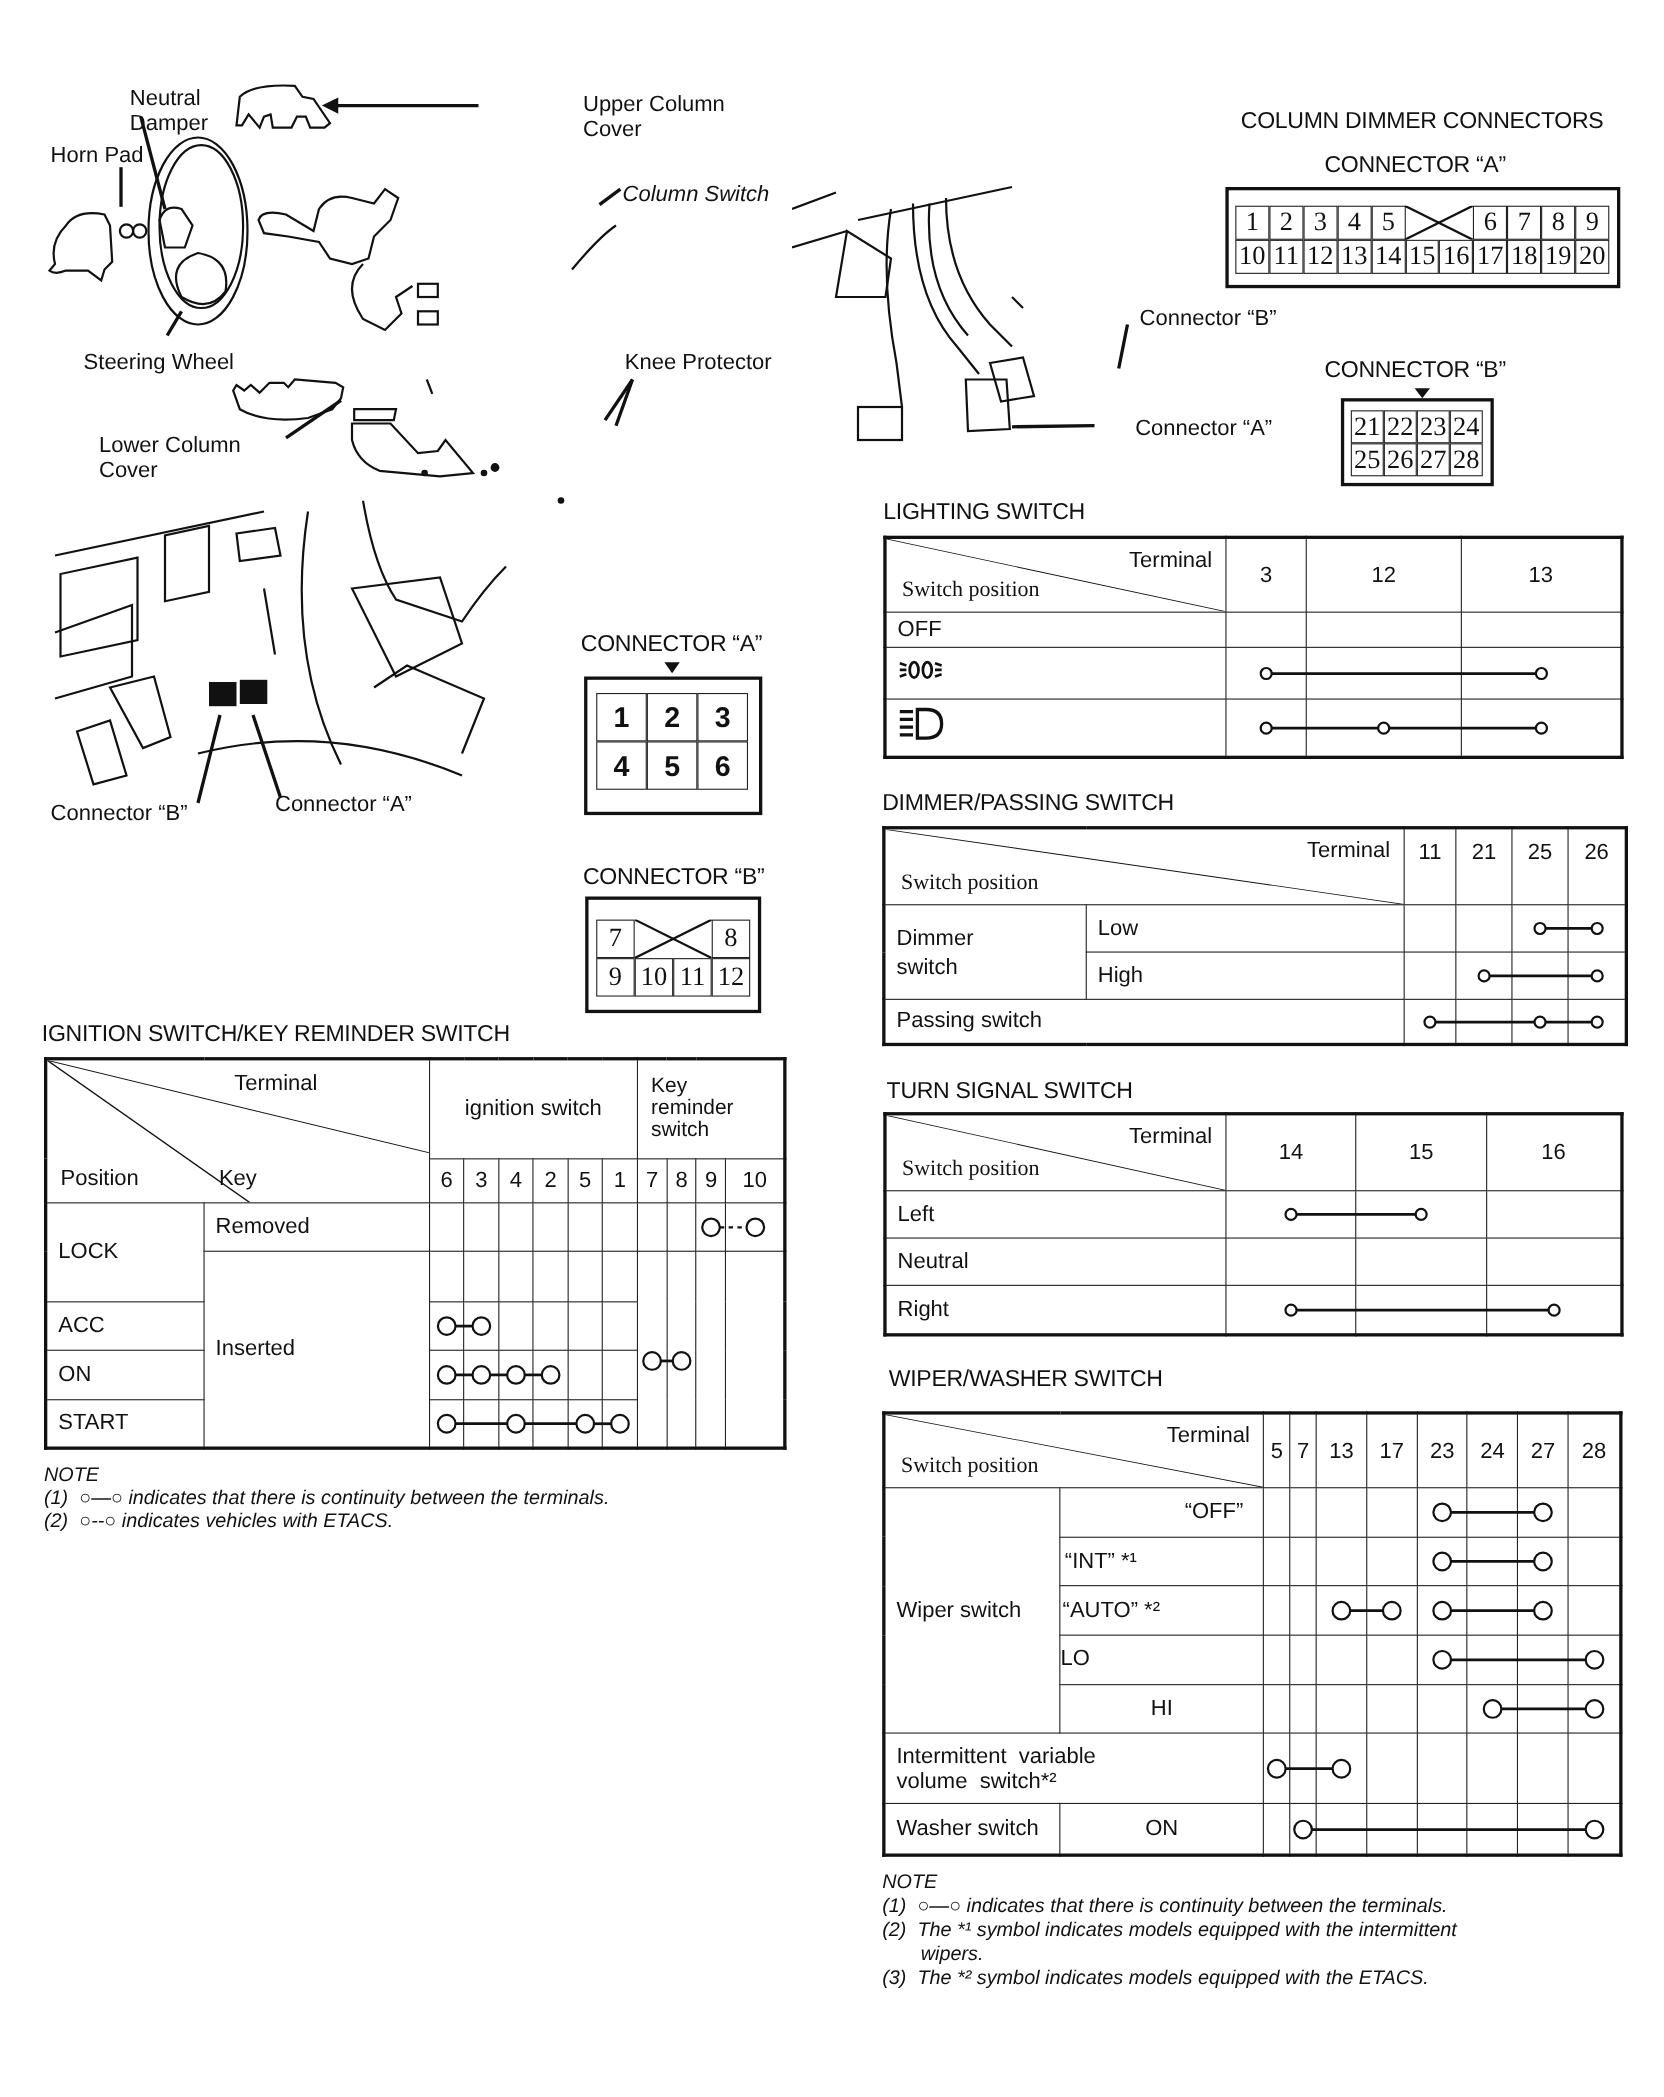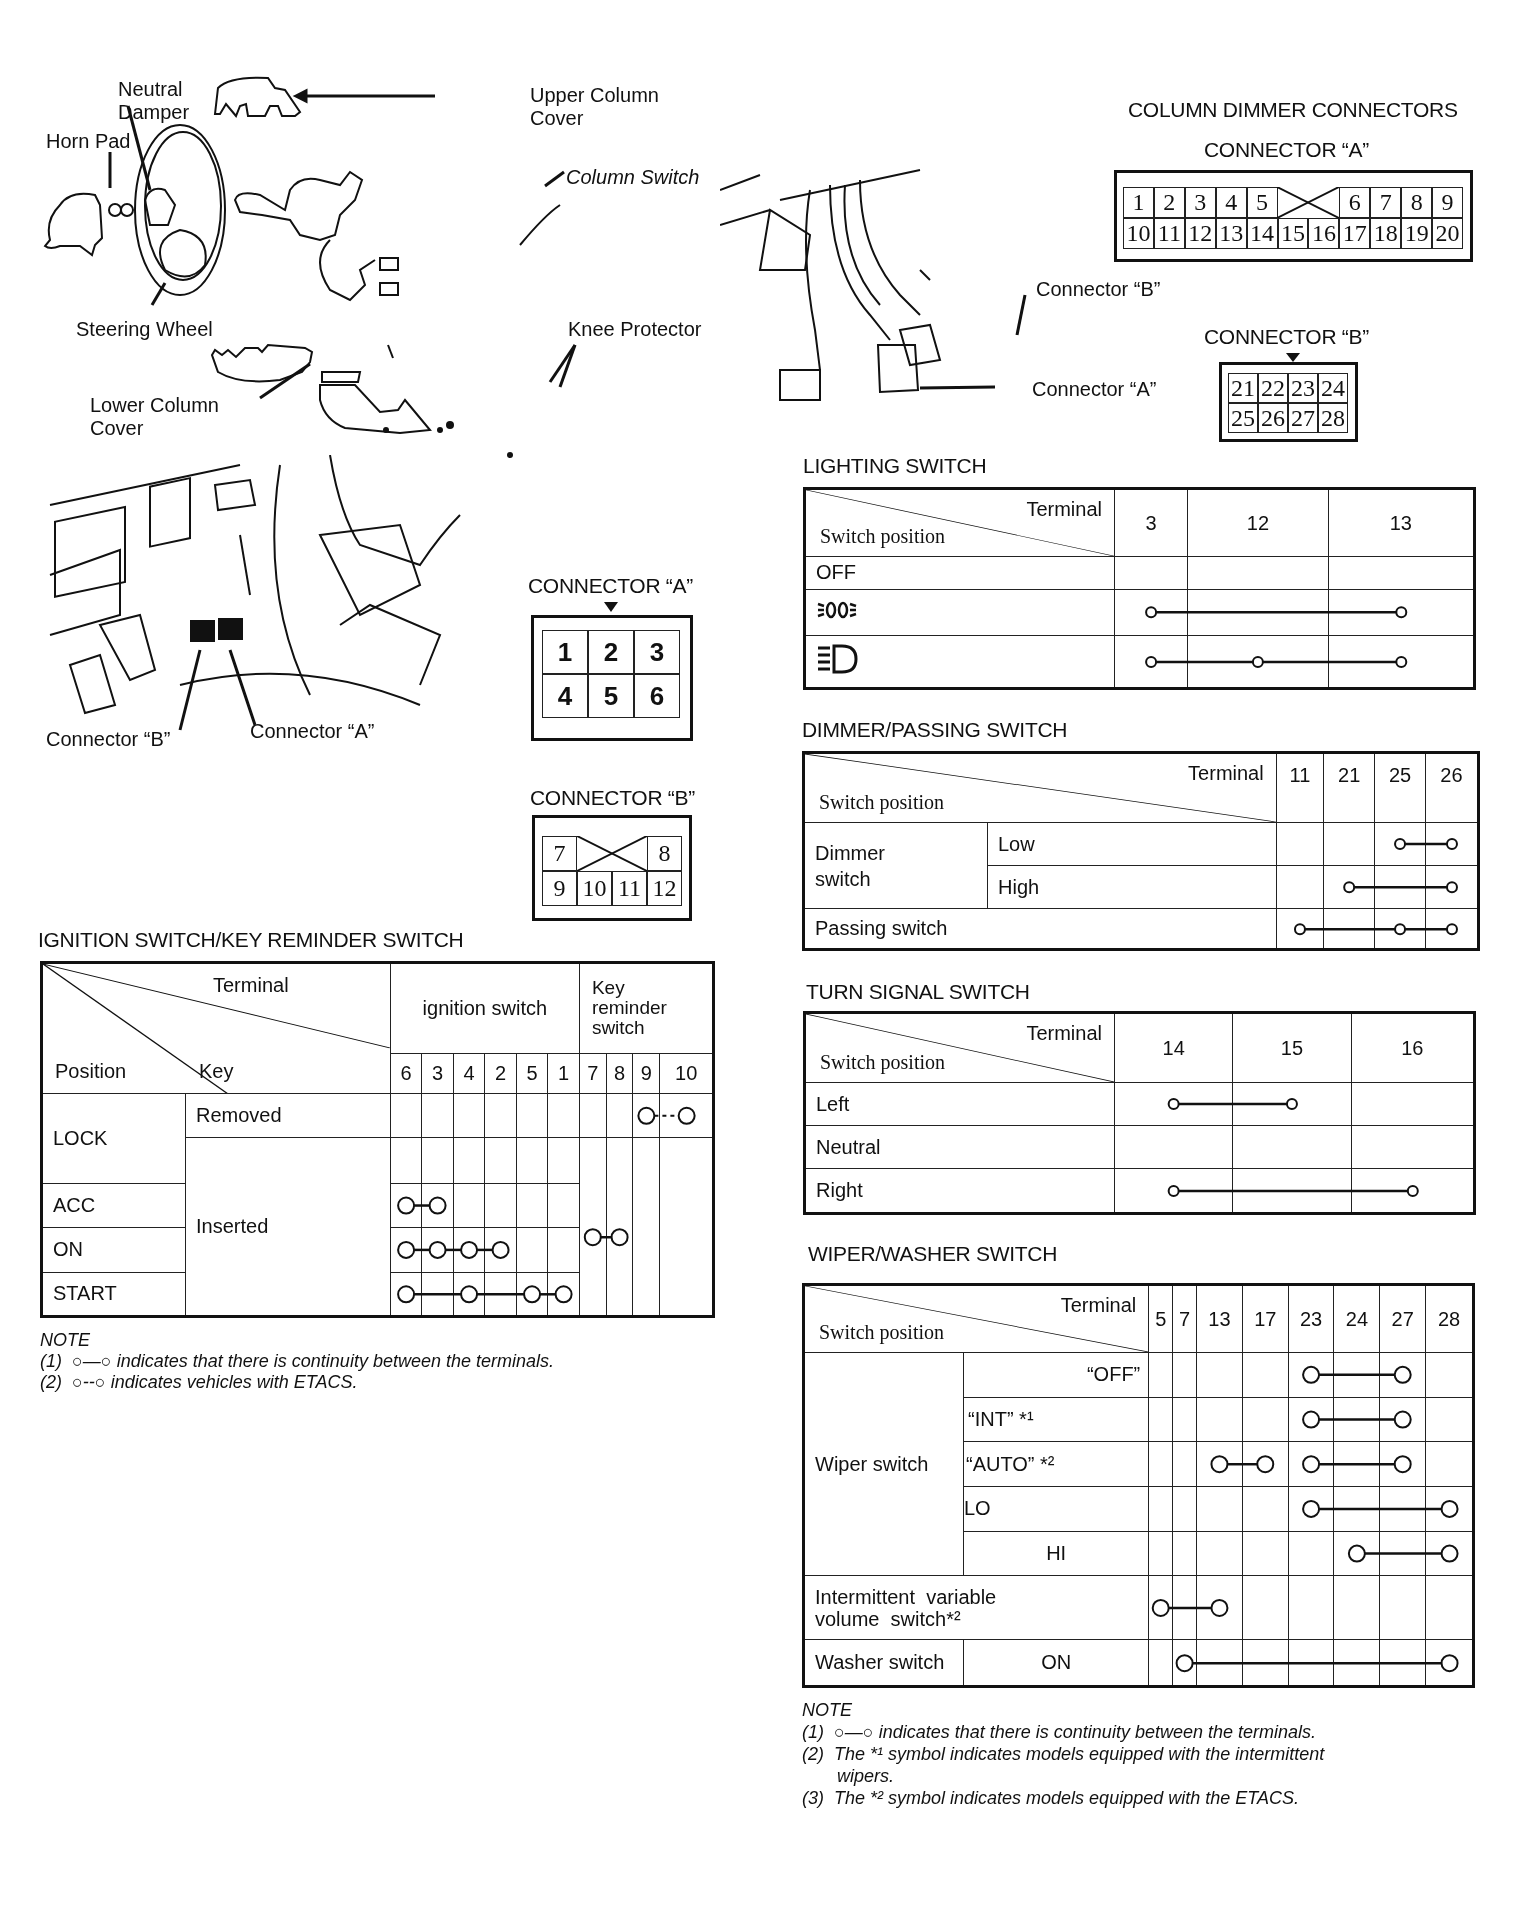--- a/index.html
+++ b/index.html
@@ -351,21 +351,21 @@
     <td class="num">7</td>
     <td class="num">13</td>
     <td class="num">17</td>
     <td class="num">23</td>
     <td class="num">24</td>
     <td class="num">27</td>
     <td class="num">28</td>
   </tr>
   <tr>
     <td class="rowlbl" rowspan="5" style="width:148px;">Wiper switch</td>
-    <td style="text-align:right;padding-right:8px;">“OFF”</td>
+    <td style="text-align:right;padding-right:18px;">“OFF”</td>
     <td></td>
         <td></td>
         <td></td>
         <td></td>
         <td></td>
         <td></td>
         <td></td>
         <td></td>
   </tr>
   <tr>

